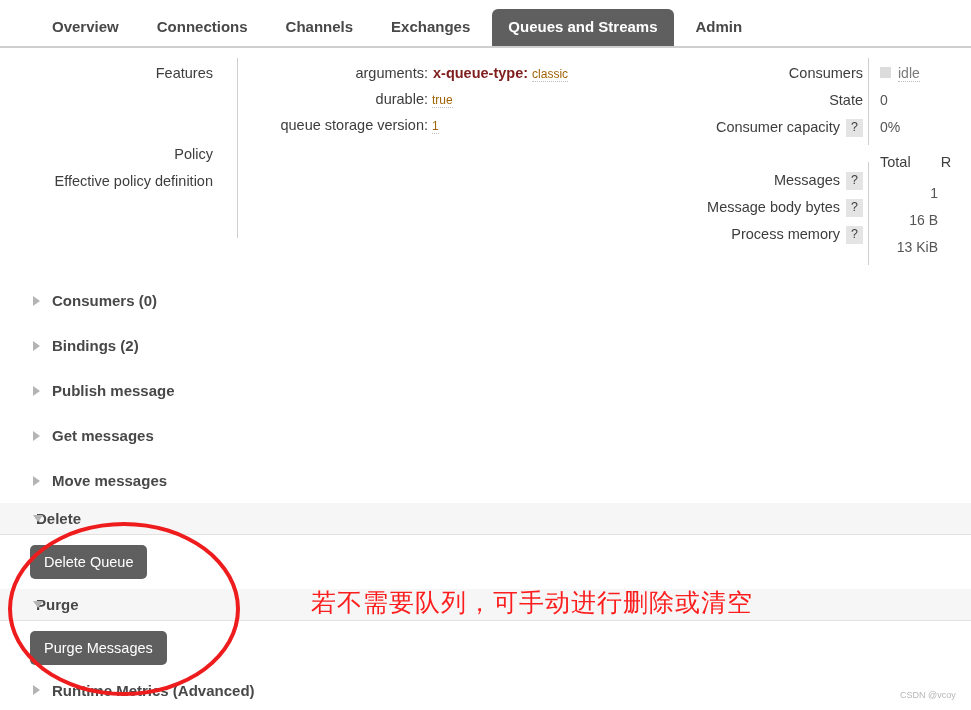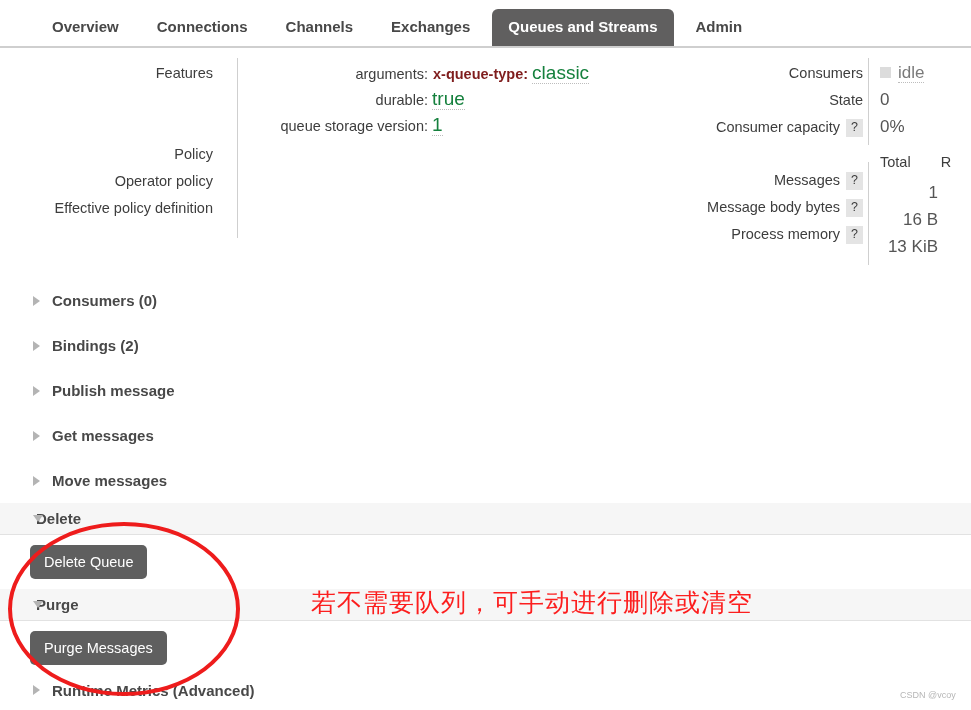--- a/index.html
+++ b/index.html
@@ -45,32 +45,32 @@
     position: absolute; background: #cfcfcf; width: 1px;
   }
   .vdivider.left  { left: 237px; top: 8px; height: 180px; }
   .vdivider.rtop  { left: 868px; top: 8px; height: 87px; }
   .vdivider.rbot  { left: 868px; top: 112px; height: 103px; }
 
   .fcol { position: absolute; left: 248px; top: 12px; width: 400px; }
   .frow { height: 26px; line-height: 22px; font-size: 14.5px; white-space: nowrap; }
   .flabel { display: inline-block; width: 180px; text-align: right; color: #3d3d3d; }
   .fkey { color: #7f1d1d; margin-left: 5px; font-weight: bold; }
-  .fval { color: #15803d; font-size: 19px; border-bottom: 1px dotted #bdbdbd; }
+  .fval { color: #a16207; font-size: 12px; border-bottom: 1px dotted #bdbdbd; }
 
   
   .rlabels { position: absolute; right: 108px; top: 12px; text-align: right; }
   .rrow { height: 27px; line-height: 22px; font-size: 14.5px; color: #3d3d3d; white-space: nowrap; }
   .qmark {
     display: inline-block; background: #e4e4e4; color: #3d3d3d;
     font-size: 12.5px; line-height: 15px; padding: 1px 5px 2px 5px;
     margin-left: 6px; vertical-align: 1px; cursor: pointer;
   }
   .rvals { position: absolute; left: 880px; top: 12px; }
-  .vrow { height: 27px; line-height: 22px; font-size: 17px; color: #555; white-space: nowrap; }
+  .vrow { height: 27px; line-height: 22px; font-size: 14px; color: #555; white-space: nowrap; }
   .statebox {
     display: inline-block; width: 11px; height: 11px;
     background: #dcdcdc; margin-right: 7px; vertical-align: 0px;
   }
   .dotted { border-bottom: 1px dotted #bdbdbd; color: #7a7a7a; }
 
   .thead { position: absolute; left: 880px; top: 104px; font-size: 14.5px; color: #3d3d3d; white-space: nowrap; }
   .thead .h2 { margin-left: 30px; }
 
   
@@ -134,21 +134,20 @@
     <div class="tab">Admin</div>
   </div>
 
   <div class="details">
 
     <div class="lcol">
       <div class="lrow">Features</div>
       <div class="lrow"></div>
       <div class="lrow"></div>
       <div class="lrow">Policy</div>
-      <div class="lrow">Operator policy</div>
       <div class="lrow">Effective policy definition</div>
     </div>
 
     <div class="vdivider left"></div>
 
     <div class="fcol">
       <div class="frow">
         <span class="flabel">arguments:</span><span class="fkey">x-queue-type:</span> <span class="fval">classic</span>
       </div>
       <div class="frow">

